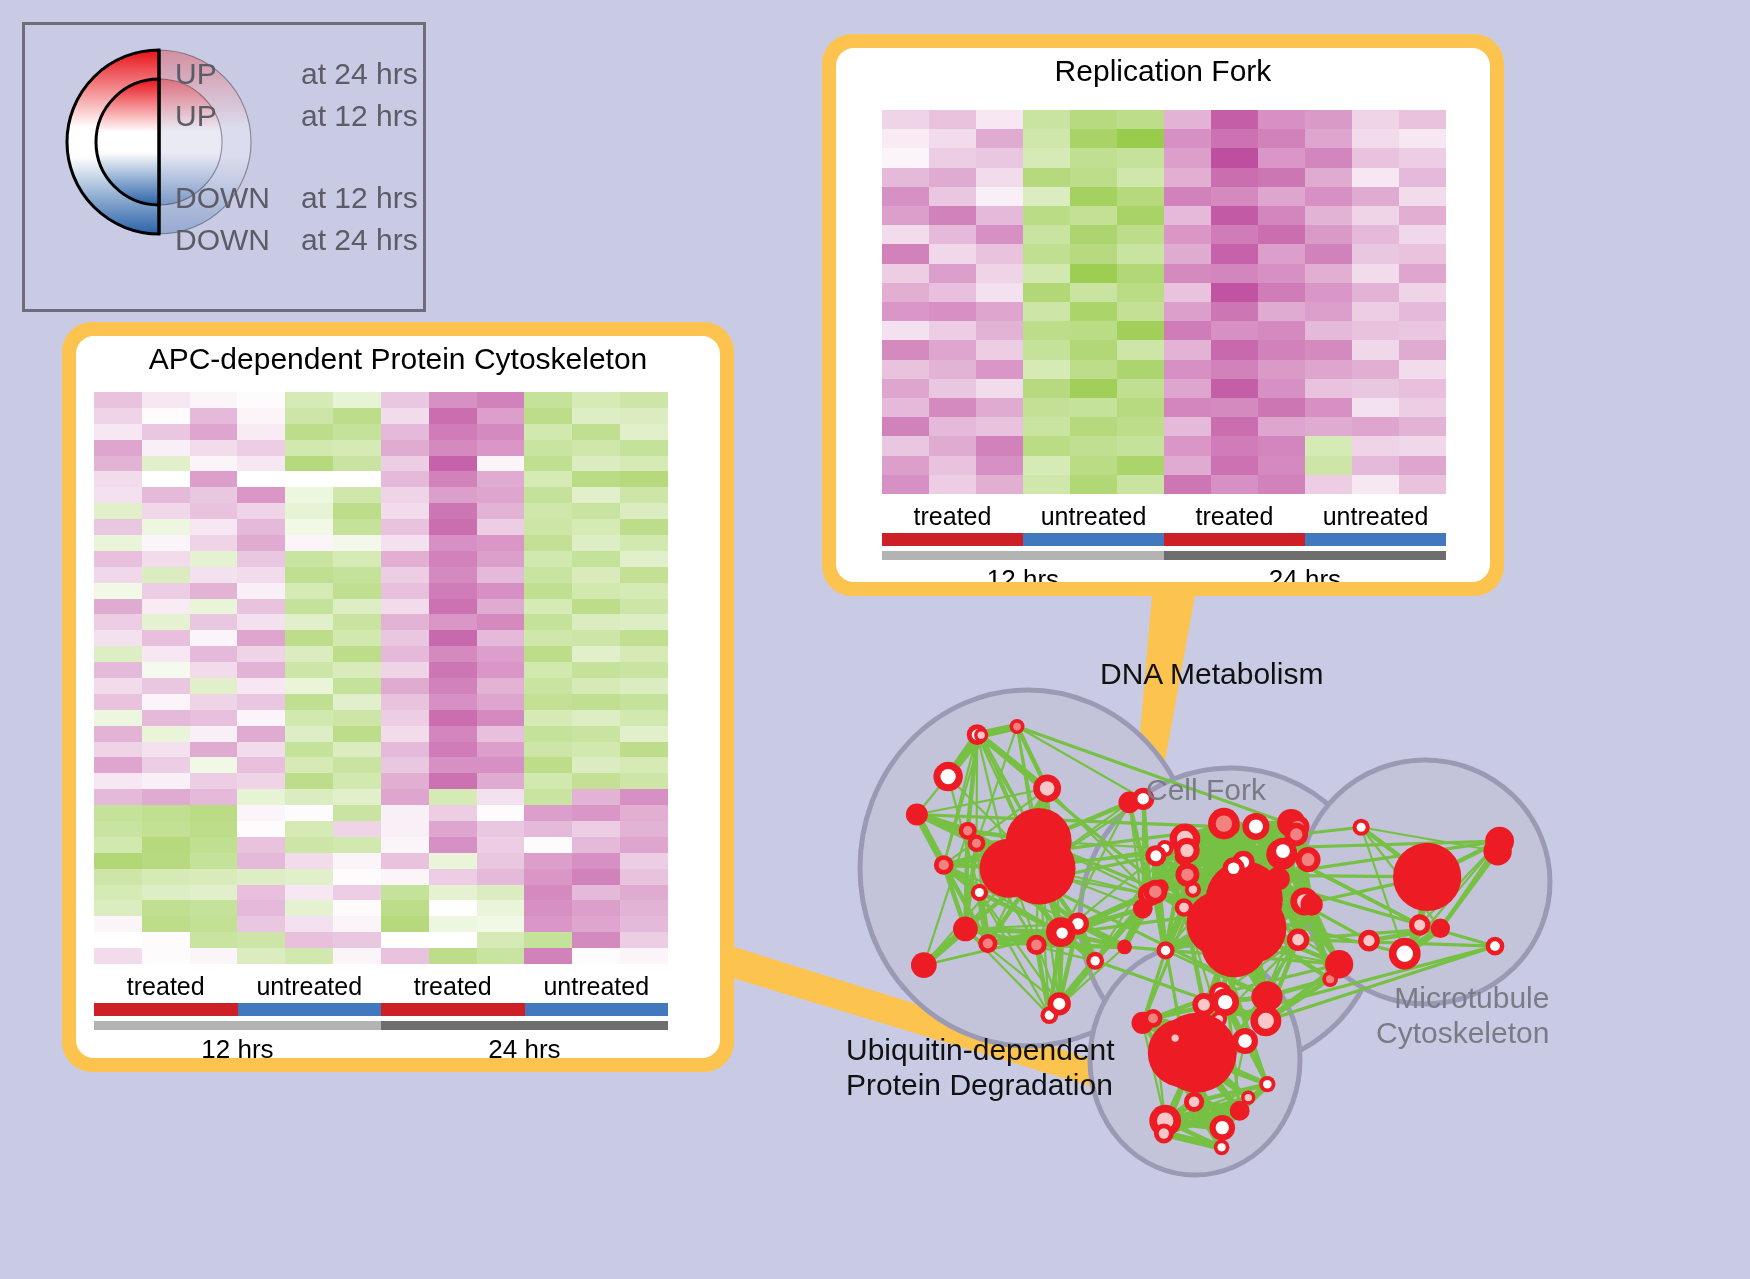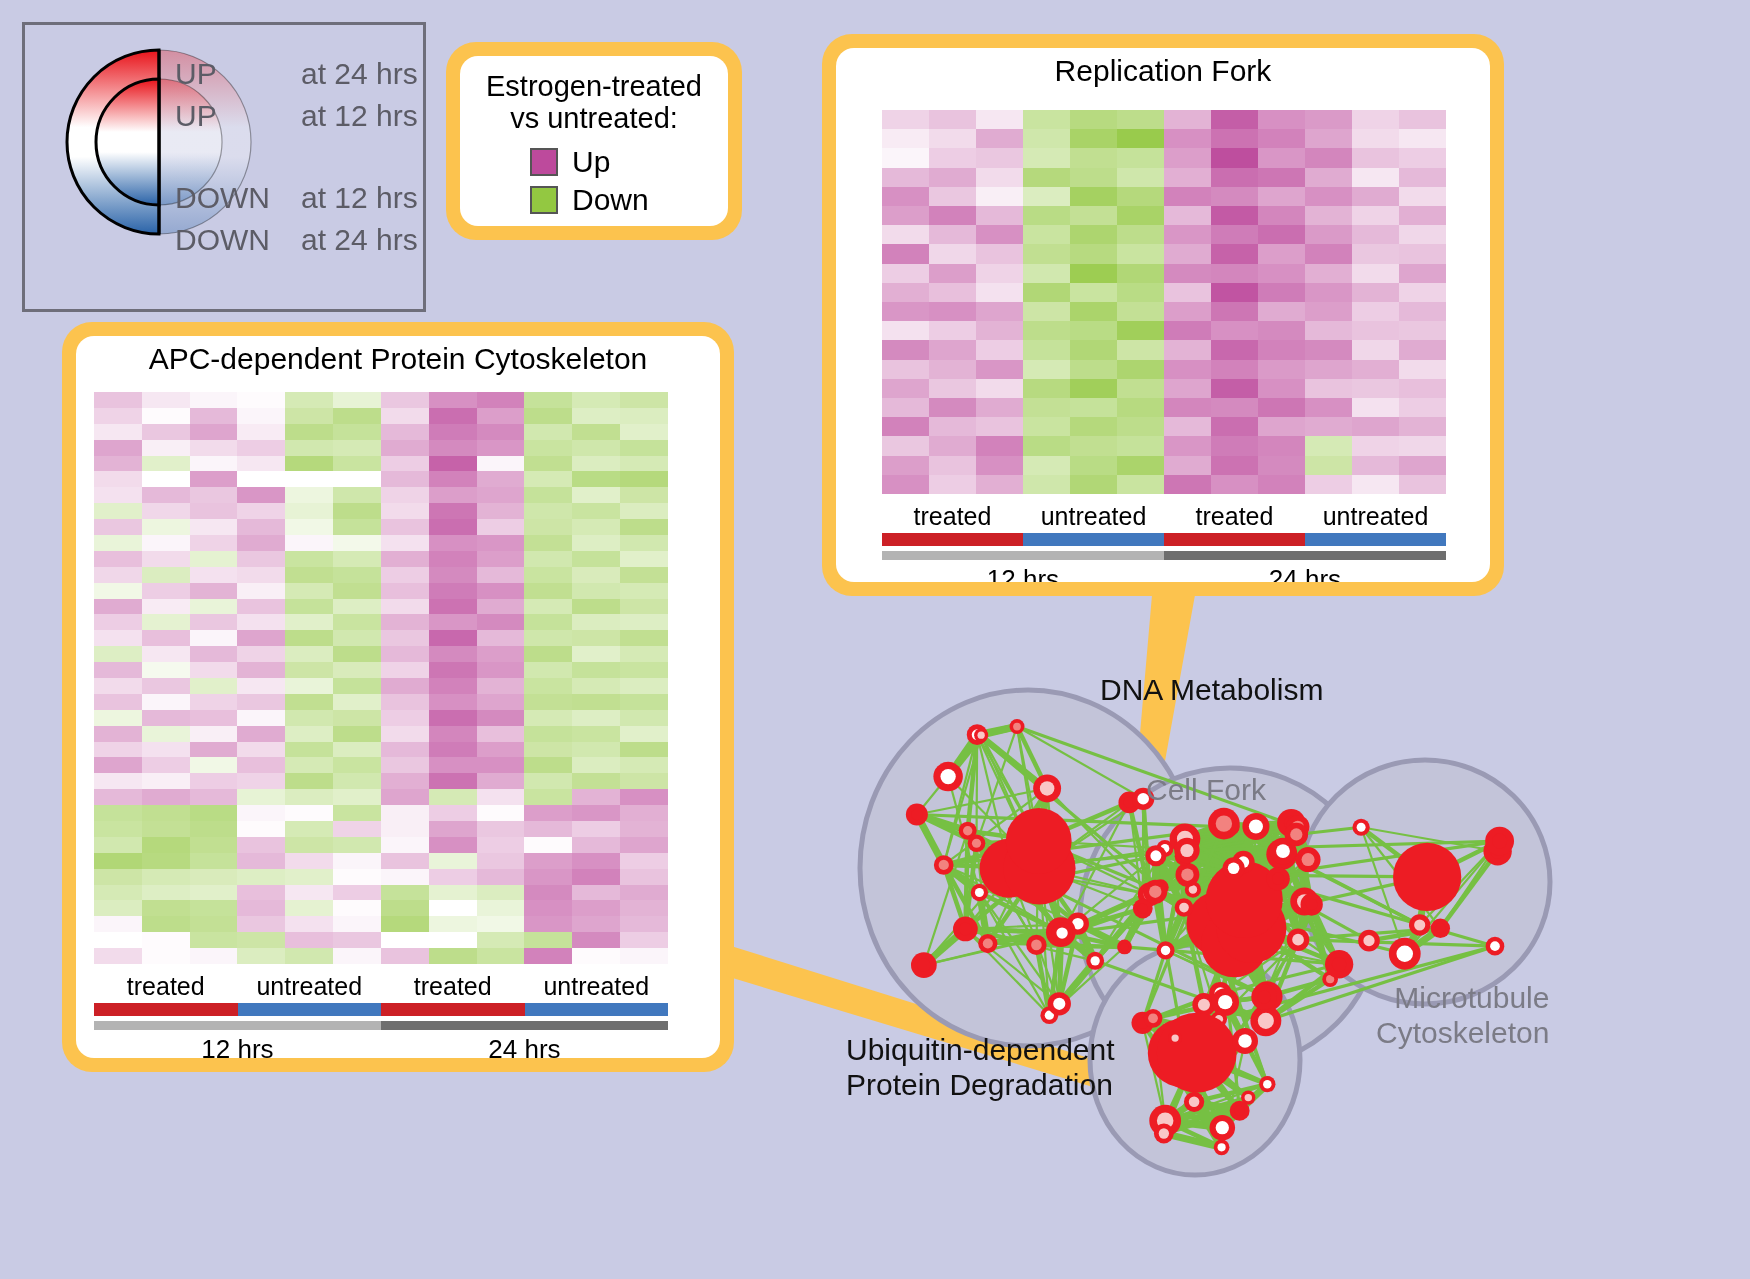--- a/index.html
+++ b/index.html
@@ -63,21 +63,21 @@
   .hbar div{height:100%;}
   .hlabels{display:grid;grid-template-columns:1fr 1fr;margin-top:4px;}
   .hlabels div{text-align:center;font-size:26px;color:#000;}
 
   
   .arrow-svg{position:absolute;left:0;top:0;width:1750px;height:1279px;pointer-events:none;}
 
   
   #network{position:absolute;left:790px;top:620px;width:960px;height:659px;}
   .net-label{position:absolute;font-size:30px;white-space:pre-line;line-height:1.18;}
-  #lbl-dna{left:310px;top:52px;color:#111;}
+  #lbl-dna{left:310px;top:36px;color:#111;}
   #lbl-cc{left:356px;top:152px;color:#7b7b86;}
   #lbl-mt{left:586px;top:360px;color:#7b7b86;text-align:right;}
   #lbl-ub{left:56px;top:412px;color:#111;}
 </style>
 </head>
 <body>
 
 <div id="stage">
 
   <div class="keybox">
@@ -120,38 +120,20 @@
         <span class="kt">at 12 hrs</span>
       </div>
       <div class="key-row">
         <span class="kw">DOWN</span>
         <span class="kt">at 24 hrs</span>
       </div>
     </div>
 
   </div>
 
-  <div class="panel" id="legend-panel">
-    <div class="inner">
-      <div class="legend-title">
-        <div>Estrogen-treated</div>
-        <div>vs untreated:</div>
-      </div>
-      <div class="legend-items">
-        <div class="legend-item">
-          <span class="sw" id="sw-up" style="background: rgb(189, 74, 156);"></span>
-          <span class="lbl">Up</span>
-        </div>
-        <div class="legend-item">
-          <span class="sw" id="sw-down" style="background: rgb(147, 200, 65);"></span>
-          <span class="lbl">Down</span>
-        </div>
-      </div>
-    </div>
-  </div>
 
   <div class="panel" id="panel-rep">
     <div class="inner">
       <div class="hm-title">Replication Fork</div>
       <div class="hm-grid" id="grid-rep" style="left: 46px; top: 62px; width: 564px; height: 384px; grid-template-columns: repeat(12, 1fr); grid-template-rows: repeat(20, 1fr);">
           <div class="hm-cell" style="background: rgb(239, 211, 231);"></div>
           <div class="hm-cell" style="background: rgb(233, 195, 222);"></div>
           <div class="hm-cell" style="background: rgb(246, 231, 242);"></div>
           <div class="hm-cell" style="background: rgb(201, 228, 160);"></div>
           <div class="hm-cell" style="background: rgb(183, 218, 128);"></div>

